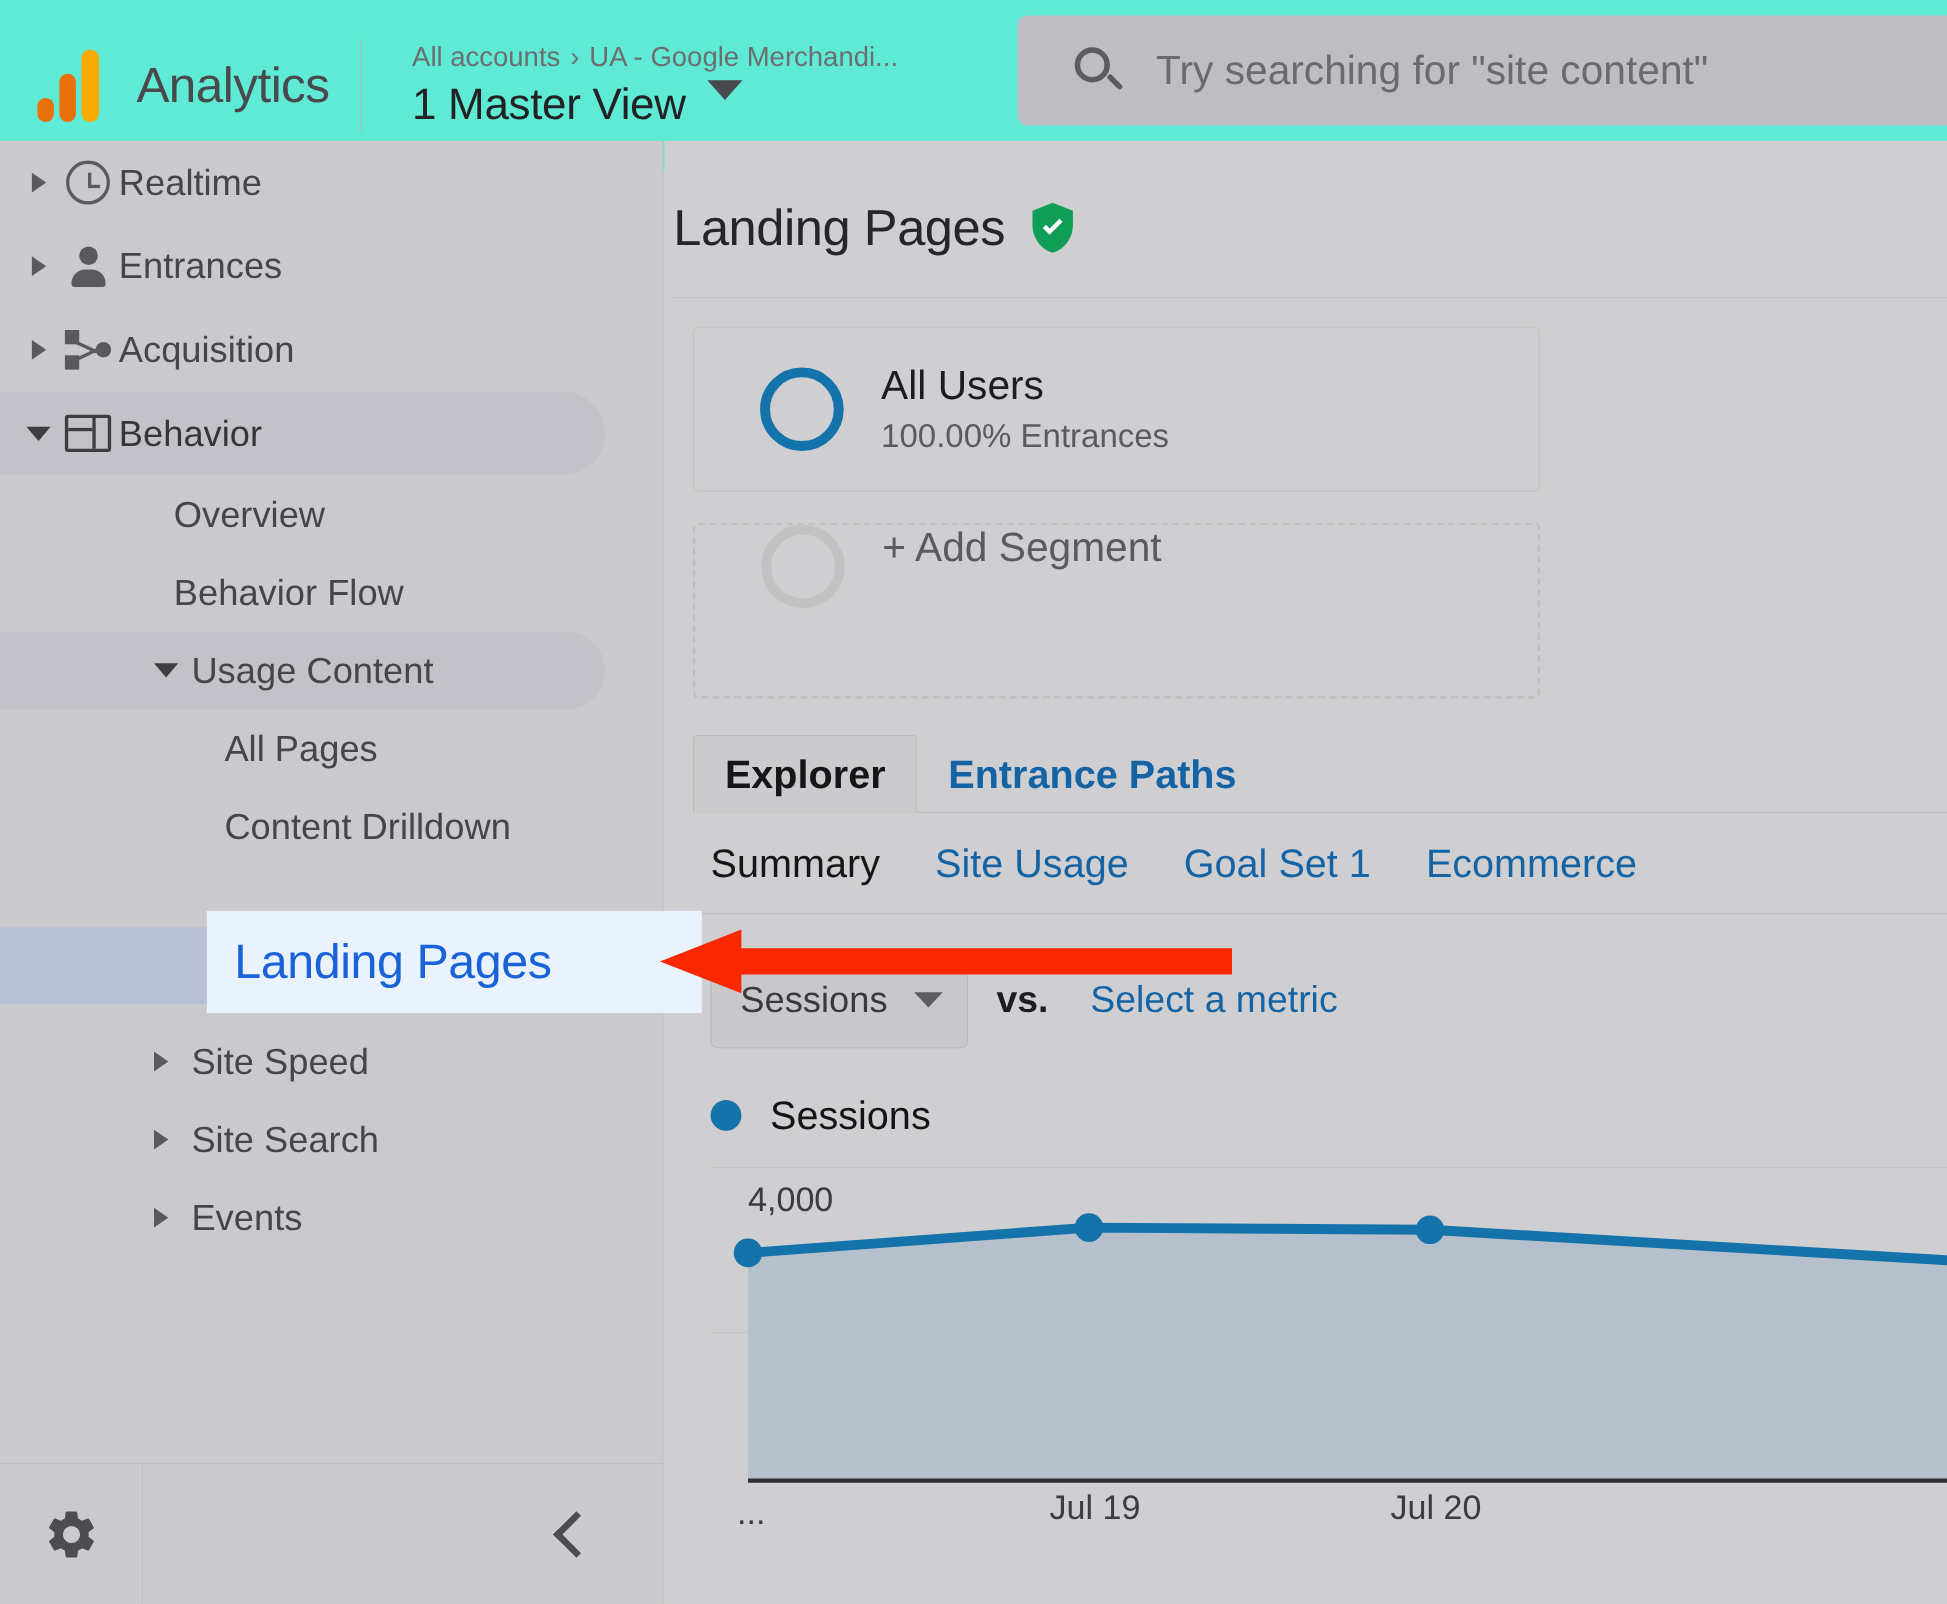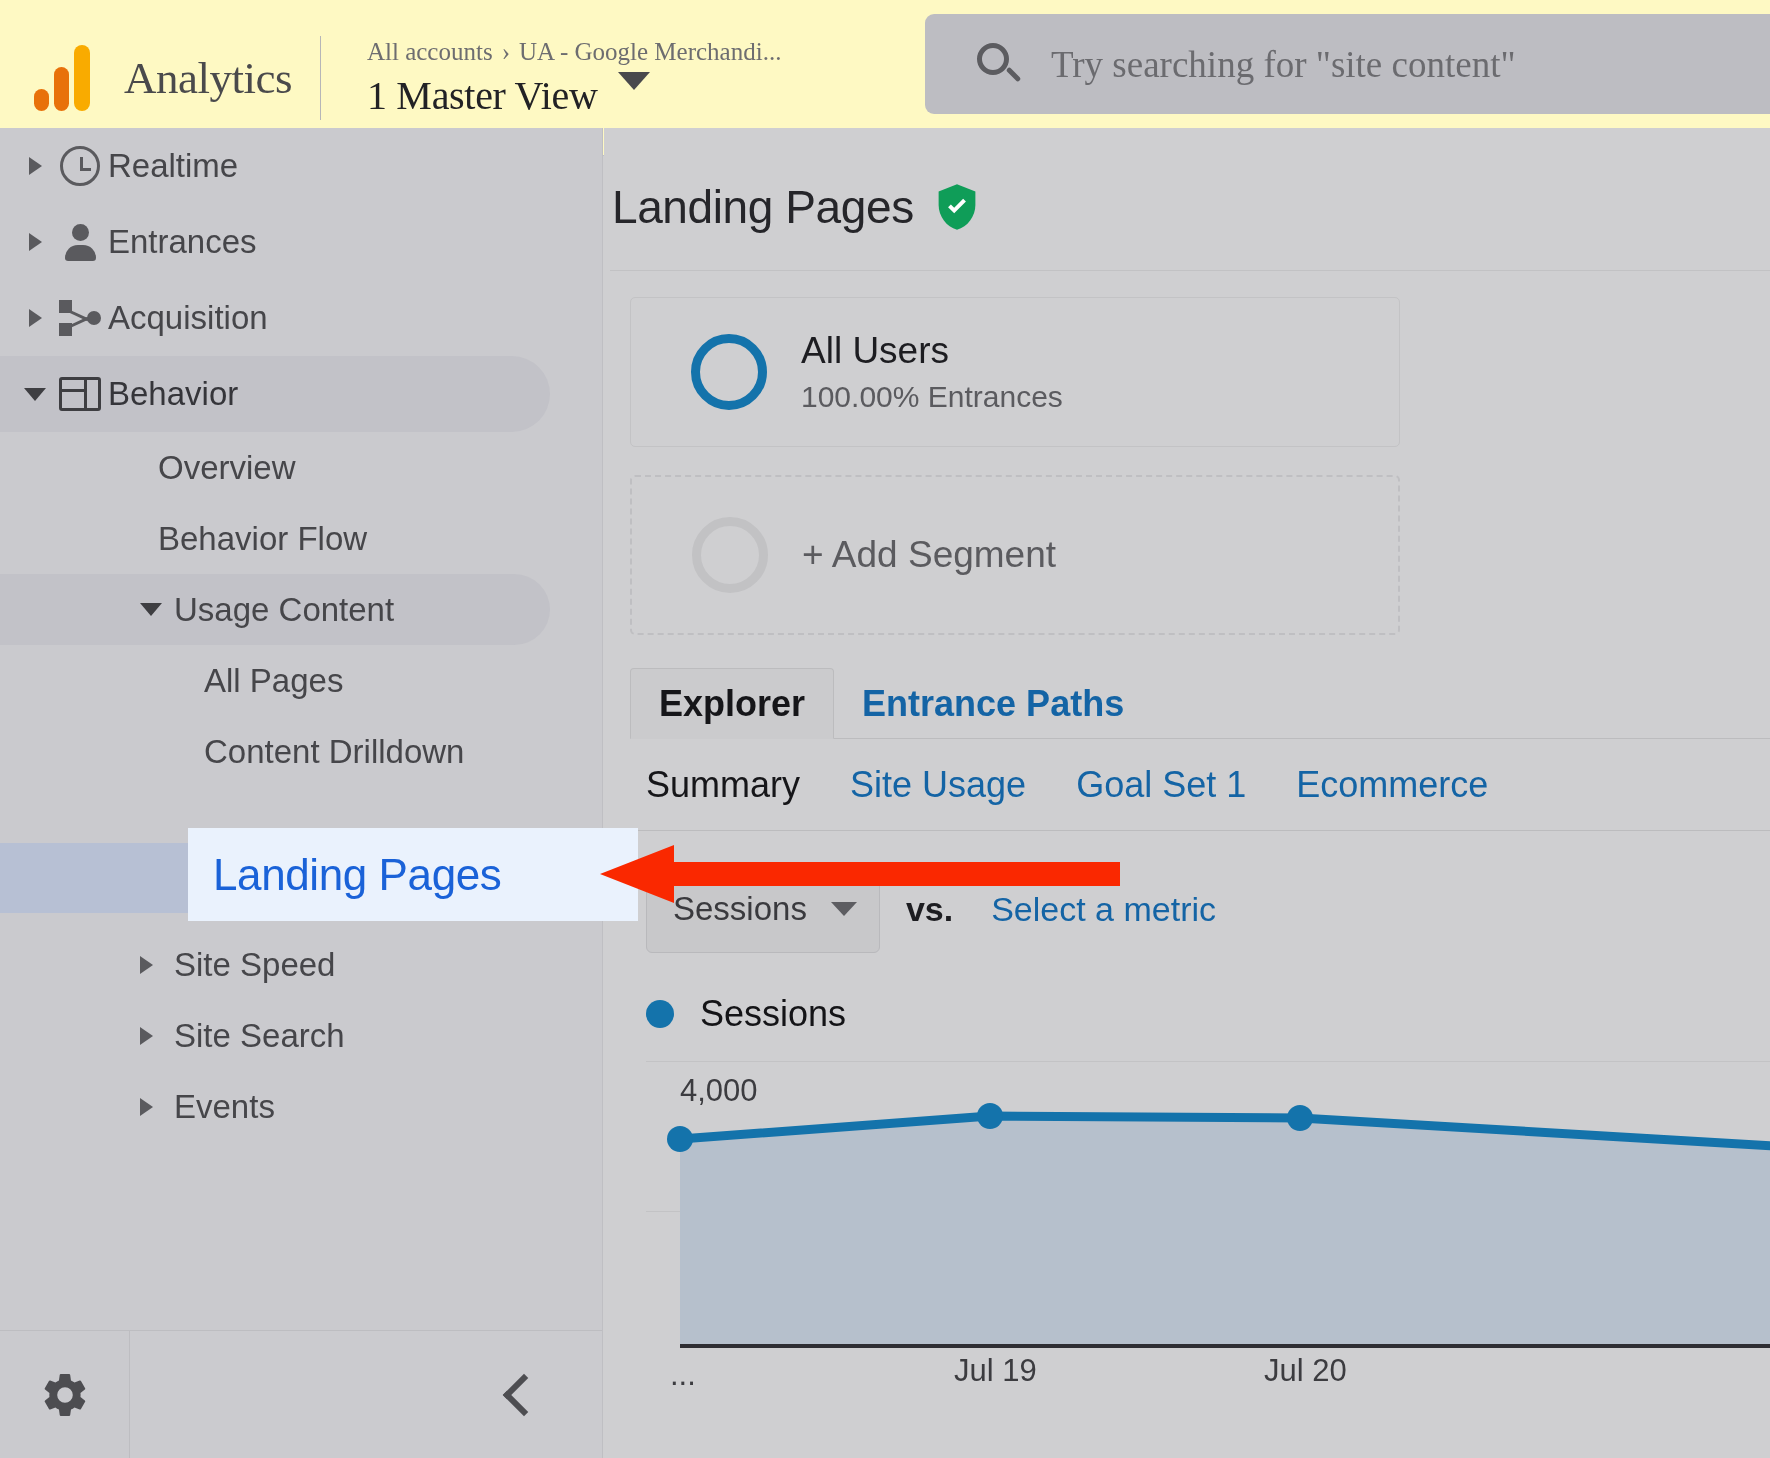--- a/index.html
+++ b/index.html
@@ -9,24 +9,23 @@
     background: #cfcfd1;
     font-family: "Liberation Sans", sans-serif;
     -webkit-font-smoothing: antialiased;
   }
 
   #app { position: relative; width: 1770px; height: 1458px; background:#cfcfd1; }
 
   
   .topbar {
     position: absolute; left:0; top:0; width:1770px; height:156px;
-    background:#fef9c3;
+    background:#5eead4;
     display:flex; align-items:center;
     border-bottom:1px solid #c0c0c2;
-    font-family:Liberation Serif, serif;
   }
   .brand { display:flex; align-items:center; padding-left:34px; }
   .ga-logo { width:62px; height:66px; position:relative; display:block; }
   .ga-logo i { position:absolute; bottom:0; border-radius:7px; display:block; }
   .ga-logo i.b1 { left:0;  width:15px; height:22px; background:#e8710a; border-radius:8px; }
   .ga-logo i.b2 { left:20px; width:15px; height:44px; background:#e8710a; border-radius:8px; }
   .ga-logo i.b3 { left:40px; width:16px; height:66px; background:#f9ab00; border-radius:8px; }
   .brand-name {
     font-size:45px; color:#4a4a4c; letter-spacing:-0.5px;
     margin-left:28px; font-weight:400; white-space:nowrap;
@@ -174,21 +173,21 @@
     display:flex; align-items:center; padding-left:60px; background:transparent;
   }
   .seg-ring { width:76px;height:76px;border:9px solid #1473ab;border-radius:50%; flex:none;}
   .seg-text { margin-left:34px; }
   .seg-title { font-size:37px; color:#1d1d21; line-height:1.15; }
   .seg-sub { font-size:30px; color:#5b5b5f; margin-top:7px; }
 
   .addseg-box {
     margin-top:28px; margin-left:20px; width:770px; height:160px;
     border:2px dashed #bfbfc2; border-radius:5px;
-    display:flex; align-items:center; padding-left:60px;
+    display:flex; padding-left:60px;
   }
   .addseg-ring { width:76px;height:76px;border:9px solid #c2c2c4;border-radius:50%; flex:none;}
   .addseg-label { margin-left:34px; font-size:37px; color:#5b5b5f; white-space:nowrap; }
 
   .tabs-row {
     margin-top:34px; margin-left:20px; position:relative;
     display:flex; align-items:flex-end; height:70px;
     border-bottom:1px solid #bcbcbe; width:1146px;
   }
   .tab {

